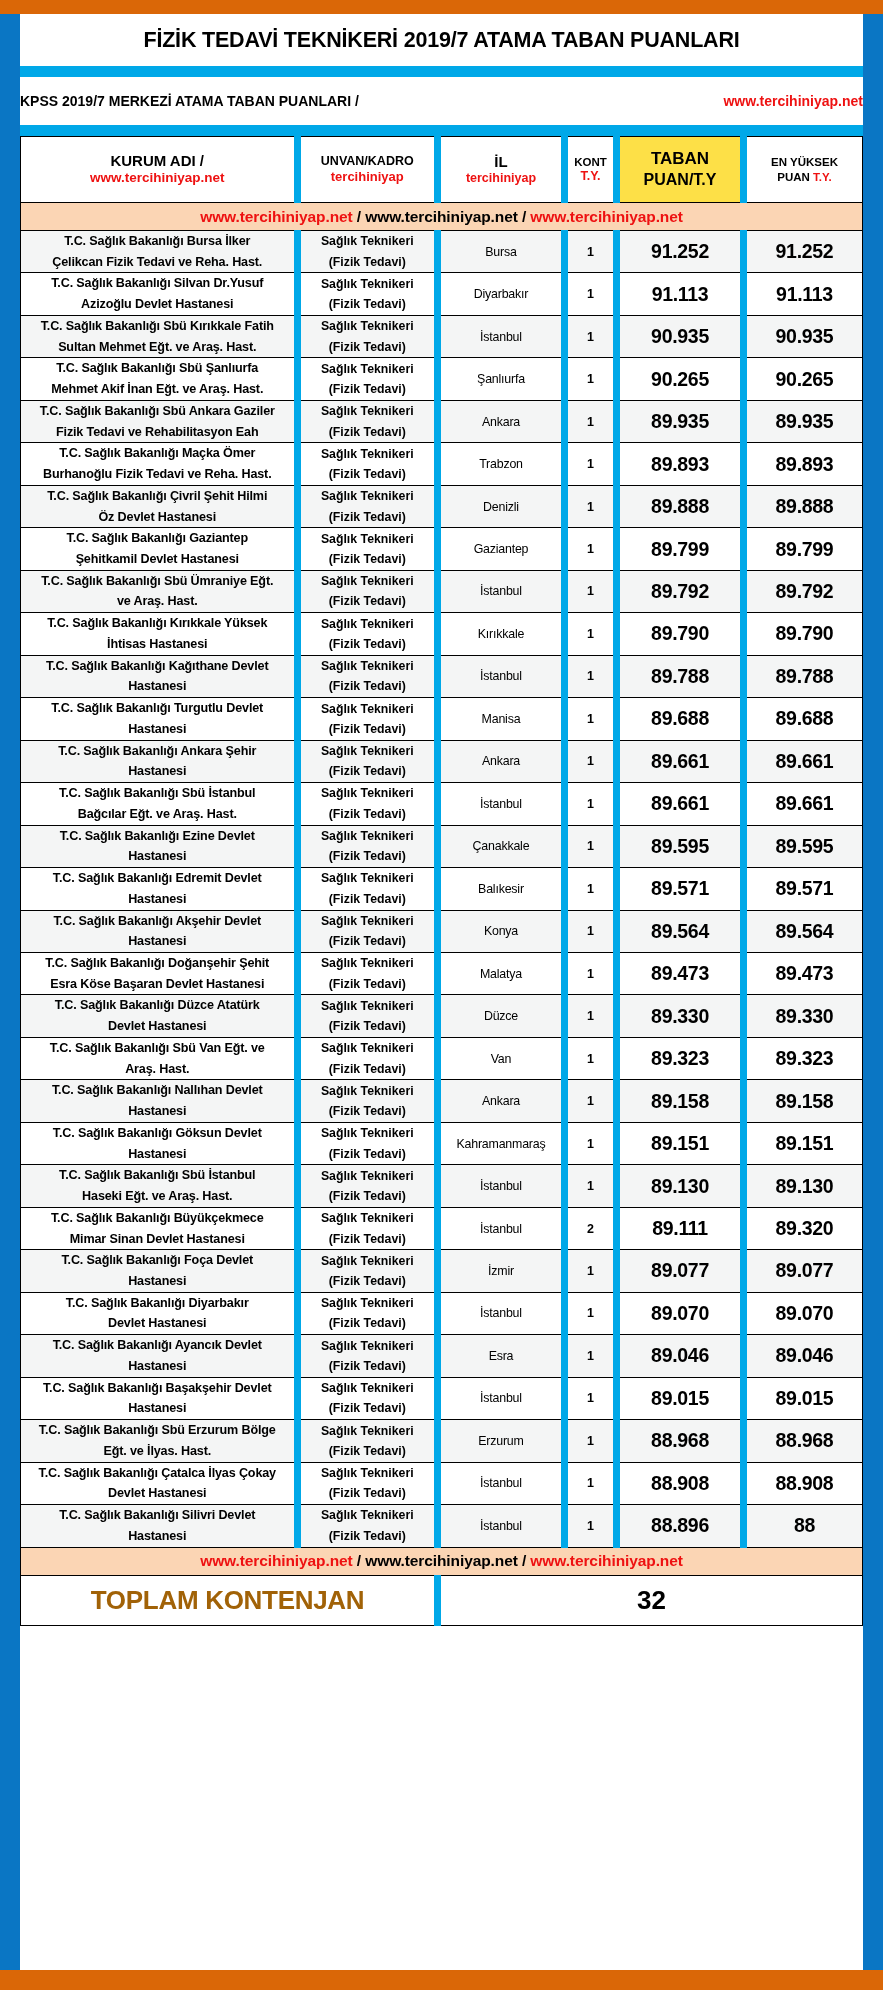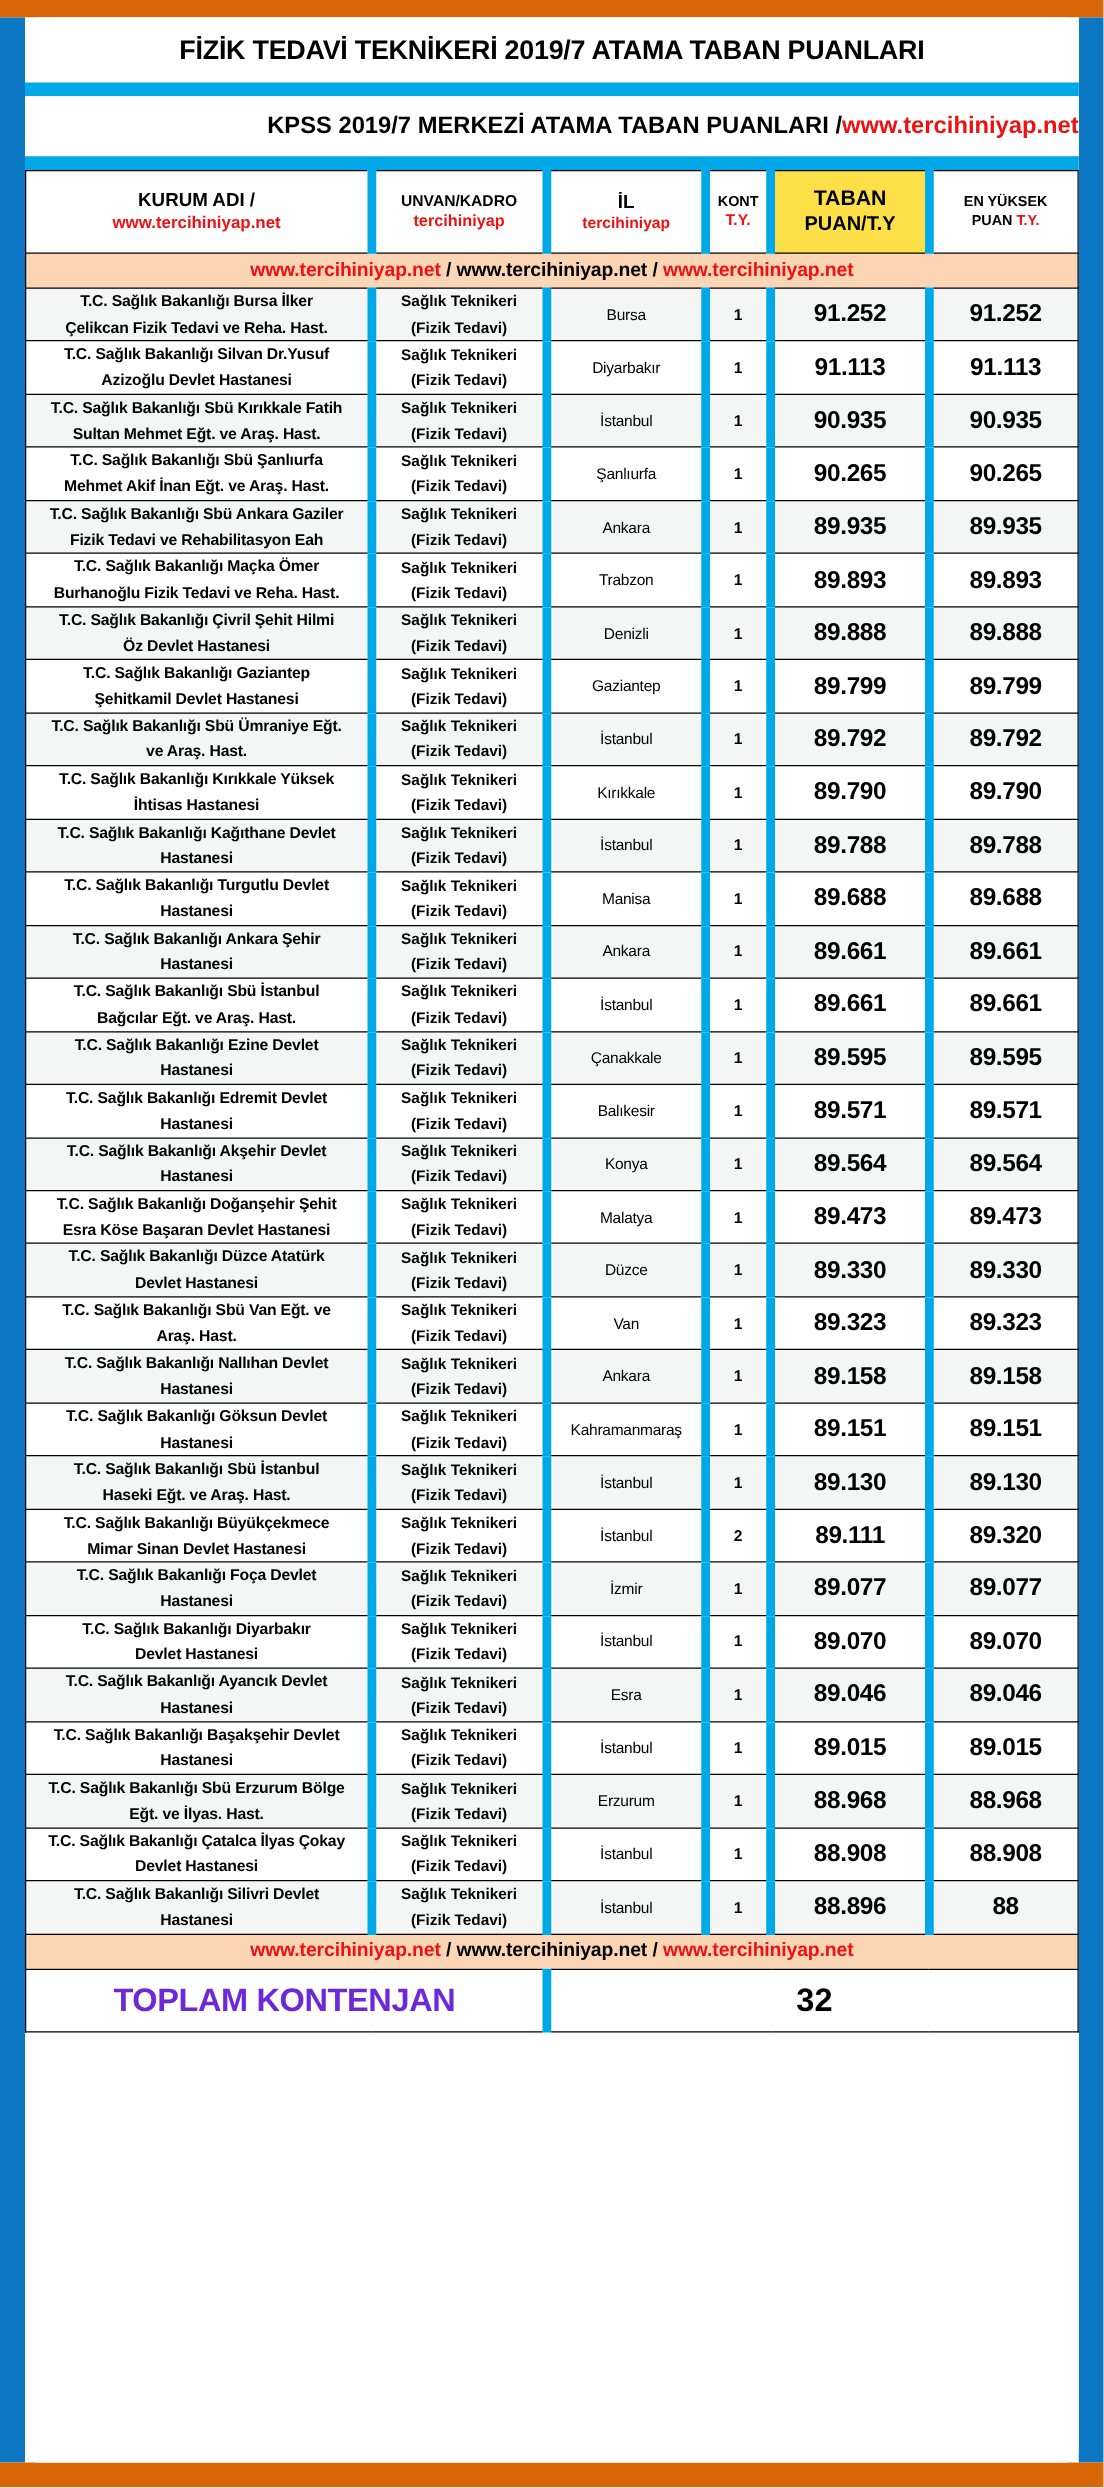--- a/index.html
+++ b/index.html
@@ -41,21 +41,20 @@
     background: #0a76c4;
   }
 
   
   .body-area {
     position: absolute;
     left: 20px; top: 14px;
     width: 843px;
     height: 1956px;
     background: #ffffff;
-    border-radius: 10px;
   }
 
   
   .title-main {
     height: 52px;
     display: flex;
     align-items: center;
     justify-content: center;
     background: #ffffff;
     font-size: 21.5px;
@@ -66,23 +65,23 @@
   }
   .cyan-band {
     height: 11px;
     background: #00a8e8;
     margin: 0 0 0 0;
   }
   .title-sub {
     height: 48px;
     display: flex;
     align-items: center;
-    justify-content: flex-end;
+    justify-content: space-between;
     background: #ffffff;
-    font-size: 19px;
+    font-size: 14px;
     font-weight: bold;
     color: #000000;
     white-space: nowrap;
   }
   .title-sub .red { color: #ee1111; }
 
   
   table.grid {
     width: 843px;
     border-collapse: collapse;
@@ -195,21 +194,21 @@
     color: #000;
     letter-spacing: -0.3px;
   }
 
   
   td.total-label {
     height: 50px;
     background: #ffffff;
     font-size: 26px;
     font-weight: bold;
-    color: #6d28d9;
+    color: #a16207;
     letter-spacing: -0.3px;
     margin-top: 24px;
   }
   td.total-value {
     height: 50px;
     background: #ffffff;
     font-size: 26px;
     font-weight: bold;
     color: #000;
   }

